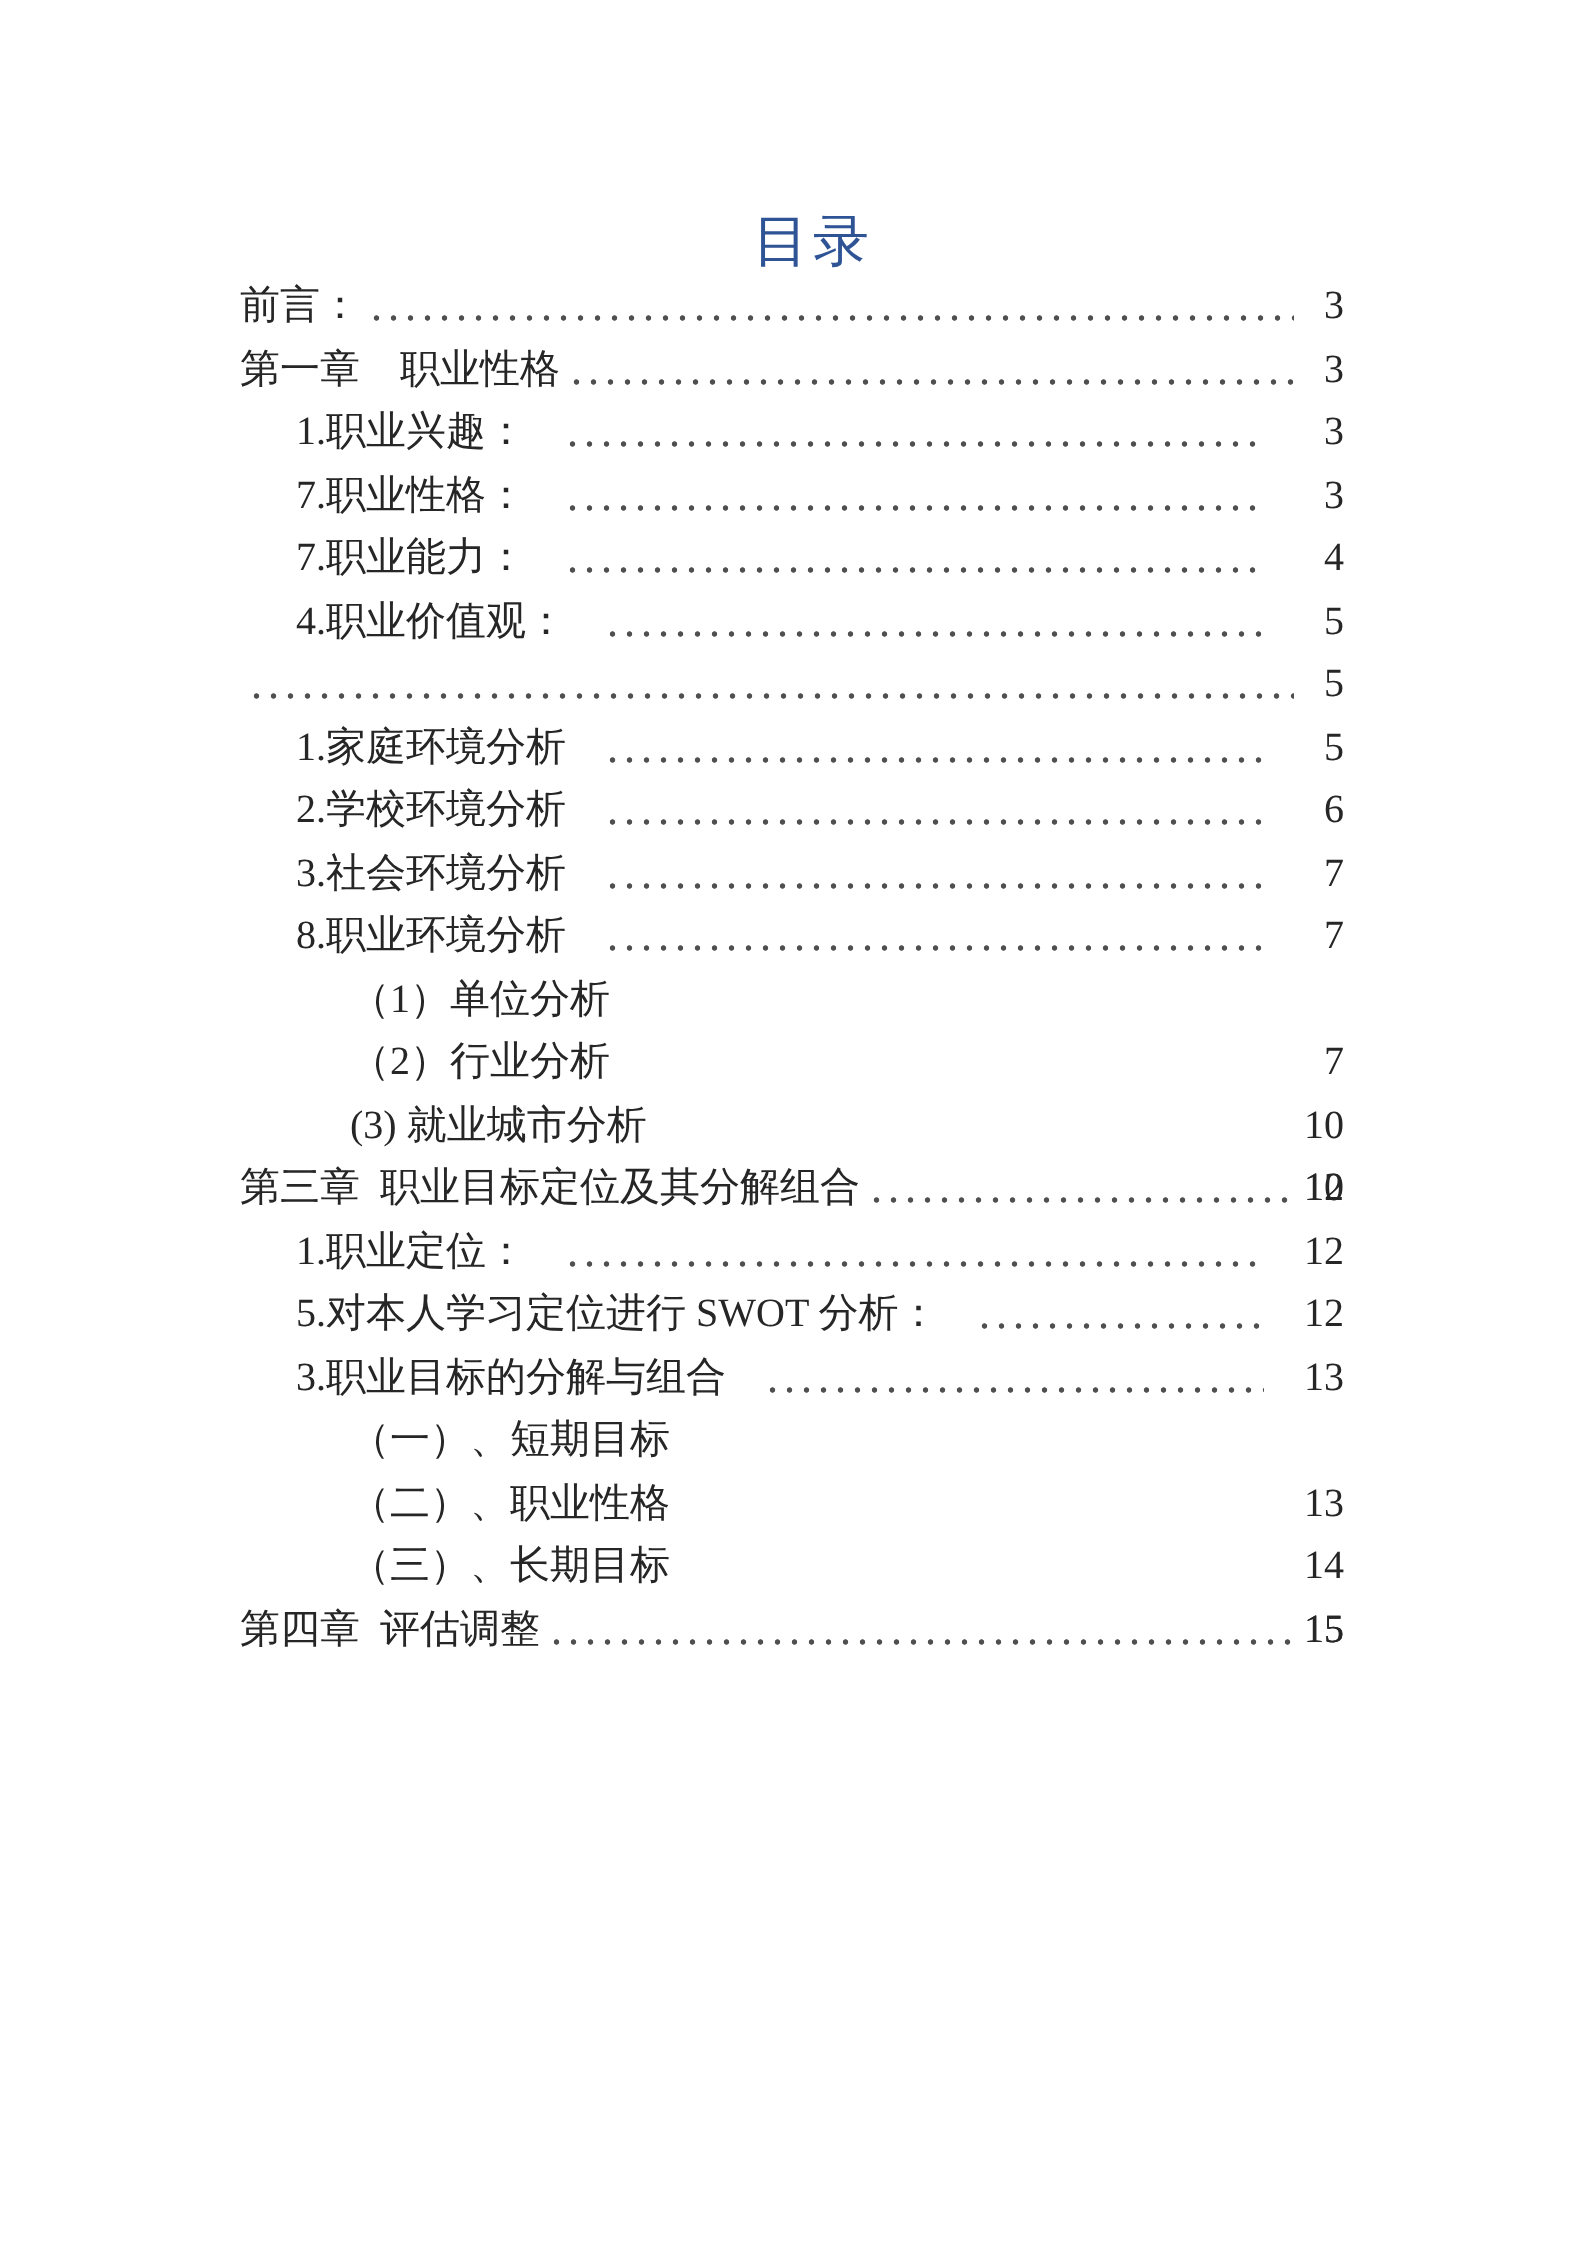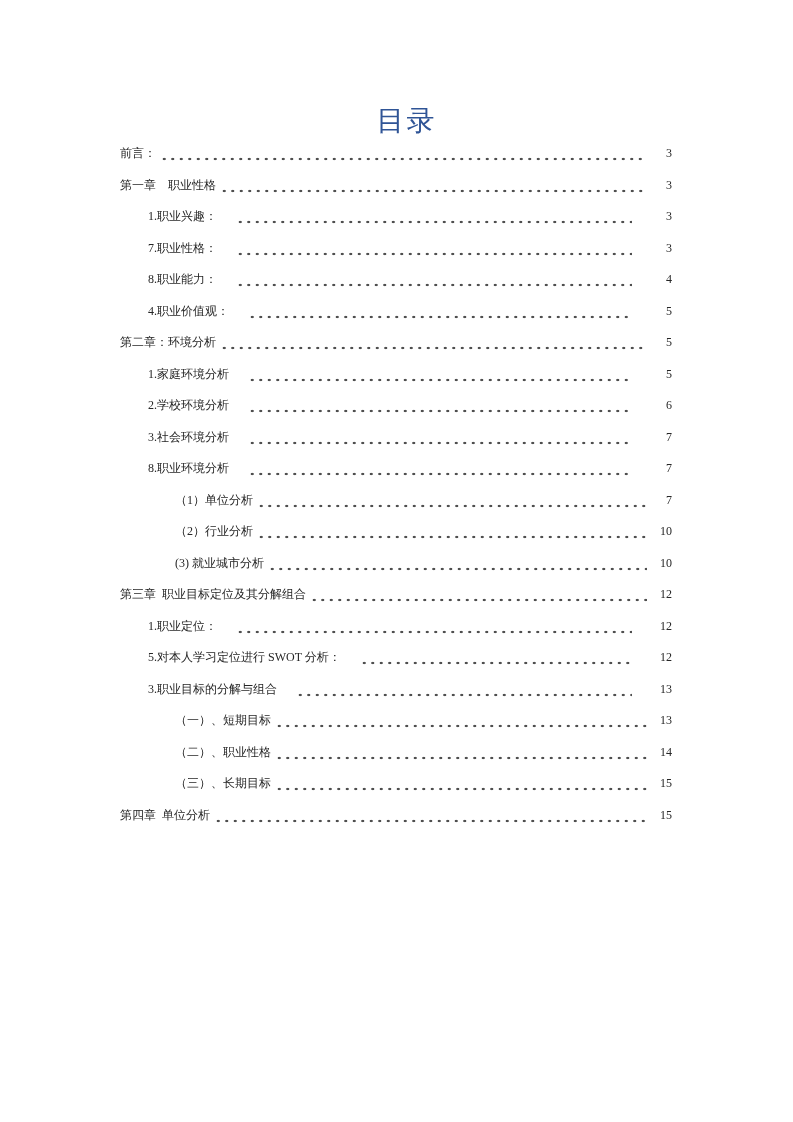--- a/index.html
+++ b/index.html
@@ -23,24 +23,24 @@
   .toc{
     position:absolute;
     top:138px;
     left:120px;
     width:552px;
   }
   .toc-row{
     display:flex;
     height:31.5px;
     line-height:31.5px;
-    font-size:12px;
+    font-size:20px;
   }
   .toc-row.level-2{padding-left:28px;gap:15px;}
-  .toc-row.level-3{padding-left:55px;}
+  .toc-row.level-3{padding-left:55px;flex-direction:column;}
   .toc-label{white-space:pre;flex:0 0 auto;}
   .toc-leader{
     flex:1 1 auto;
     margin:0 5px 0 4px;
     background-image:radial-gradient(circle, #4f4f4f 1.15px, rgba(0,0,0,0) 1.55px);
     background-repeat:repeat-x;
     background-size:8.5px 4px;
     background-position:left 19px;
   }
   .toc-page{
@@ -70,31 +70,30 @@
     <span class="toc-label">1.职业兴趣：</span>
     <span class="toc-leader"></span>
     <span class="toc-page">3</span>
   </div>
       <div class="toc-row level-2">
     <span class="toc-label">7.职业性格：</span>
     <span class="toc-leader"></span>
     <span class="toc-page">3</span>
   </div>
       <div class="toc-row level-2">
-    <span class="toc-label">8.职业能力：</span>
+    <span class="toc-label">7.职业能力：</span>
     <span class="toc-leader"></span>
     <span class="toc-page">4</span>
   </div>
       <div class="toc-row level-2">
     <span class="toc-label">4.职业价值观：</span>
     <span class="toc-leader"></span>
     <span class="toc-page">5</span>
   </div>
       <div class="toc-row level-1">
-    <span class="toc-label">第二章：环境分析</span>
     <span class="toc-leader"></span>
     <span class="toc-page">5</span>
   </div>
       <div class="toc-row level-2">
     <span class="toc-label">1.家庭环境分析</span>
     <span class="toc-leader"></span>
     <span class="toc-page">5</span>
   </div>
       <div class="toc-row level-2">
     <span class="toc-label">2.学校环境分析</span>
@@ -155,18 +154,18 @@
     <span class="toc-label">（二）、职业性格</span>
     <span class="toc-leader"></span>
     <span class="toc-page">14</span>
   </div>
       <div class="toc-row level-3">
     <span class="toc-label">（三）、长期目标</span>
     <span class="toc-leader"></span>
     <span class="toc-page">15</span>
   </div>
       <div class="toc-row level-1">
-    <span class="toc-label">第四章  单位分析</span>
+    <span class="toc-label">第四章  评估调整</span>
     <span class="toc-leader"></span>
     <span class="toc-page">15</span>
   </div>
     </div>
 </div>
 
 </body></html>

